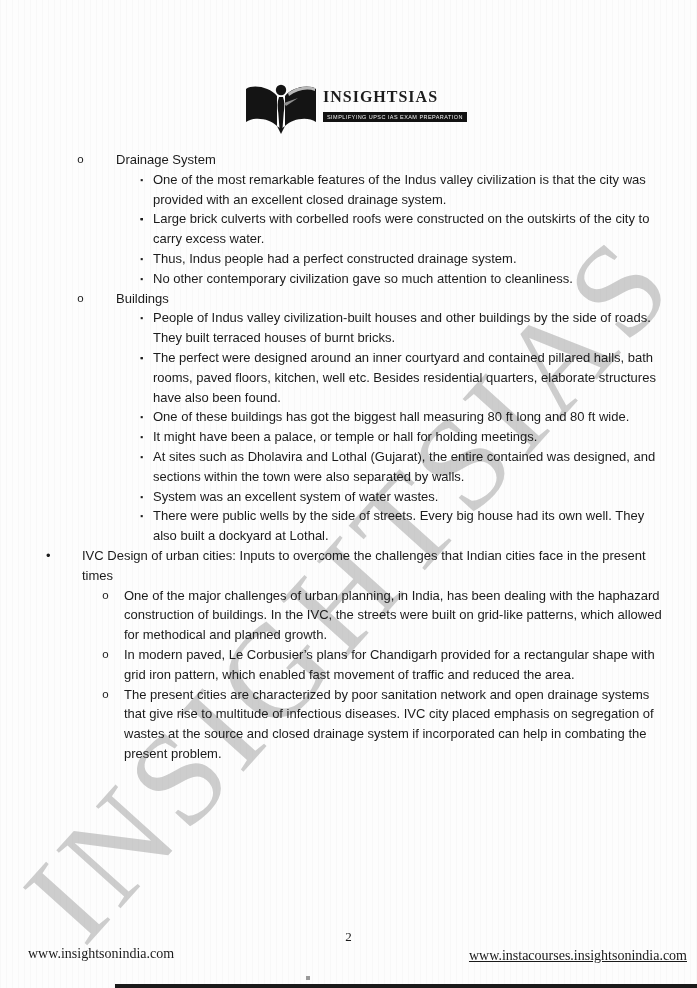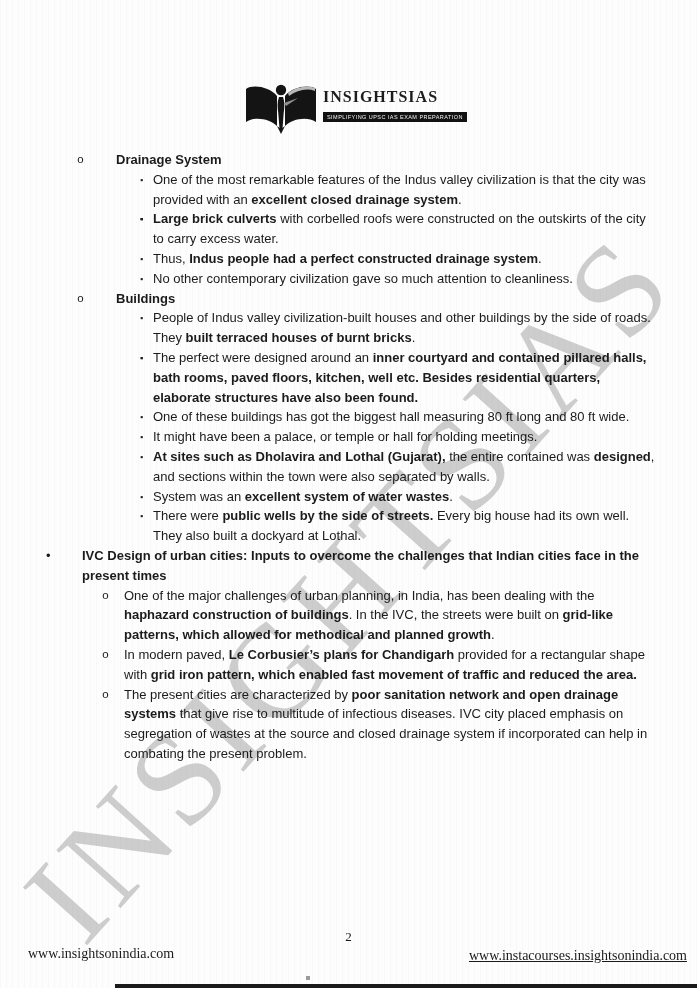--- a/index.html
+++ b/index.html
@@ -26,21 +26,21 @@
     font-family:"Liberation Serif",serif;font-size:16px;font-weight:600;
     letter-spacing:1px;color:#1d1d1d;line-height:16px;
   }
   .logo-tagline{
     margin-top:2px;background:#121212;color:#f5f5f5;display:inline-block;
     font-size:5.5px;letter-spacing:0.45px;padding:2px 4px;line-height:6px;
   }
   
   .content{position:absolute;left:0;top:150px;width:676px;z-index:2;color:#1b1b1b;}
   .li{position:relative;font-size:13px;line-height:19.8px;}
-  .li b{font-weight:700;}
+  .li b{font-weight:400;}
   .bullet{position:absolute;top:0;color:#1b1b1b;}
   .lv-disc{padding-left:82px;width:588px;}
   .lv-disc .bullet{left:46px;font-size:13px;}
   .lv-circle{padding-left:116px;width:548px;}
   .lv-circle .bullet{left:77px;font-family:"Liberation Mono",monospace;font-size:11.5px;}
   .lv-circle2{padding-left:124px;width:538px;}
   .lv-circle2 .bullet{left:102px;font-family:"Liberation Mono",monospace;font-size:11.5px;}
   .lv-square{padding-left:153px;width:505px;}
   .lv-square .bullet{left:140px;font-size:8.5px;top:1px;}
   

